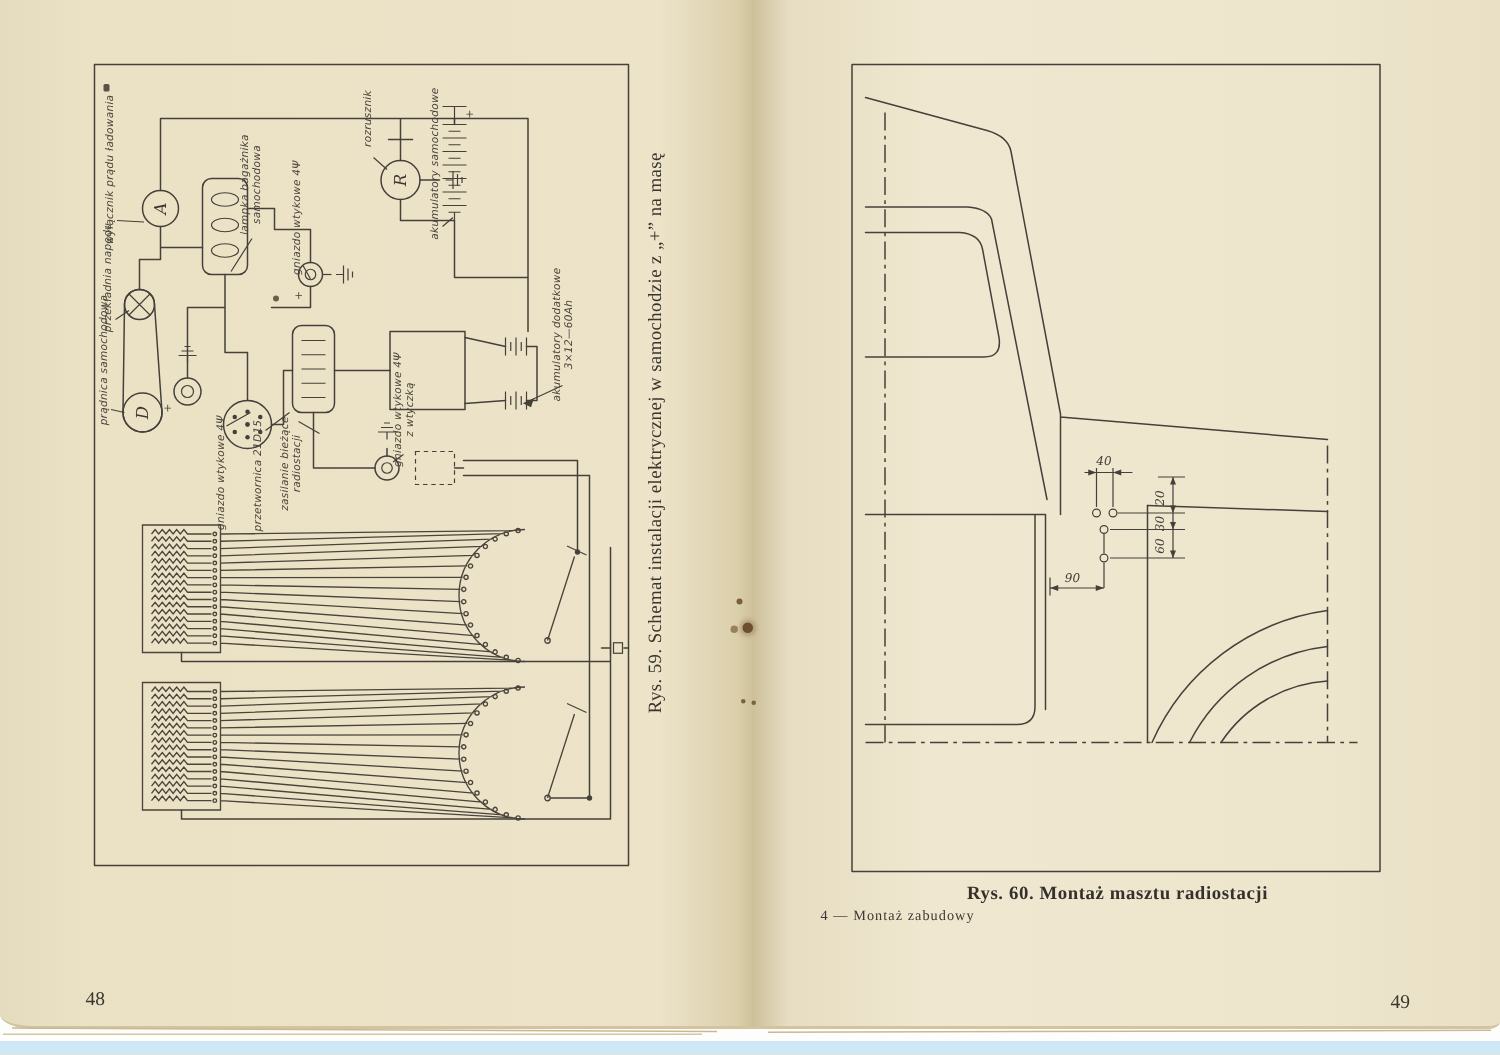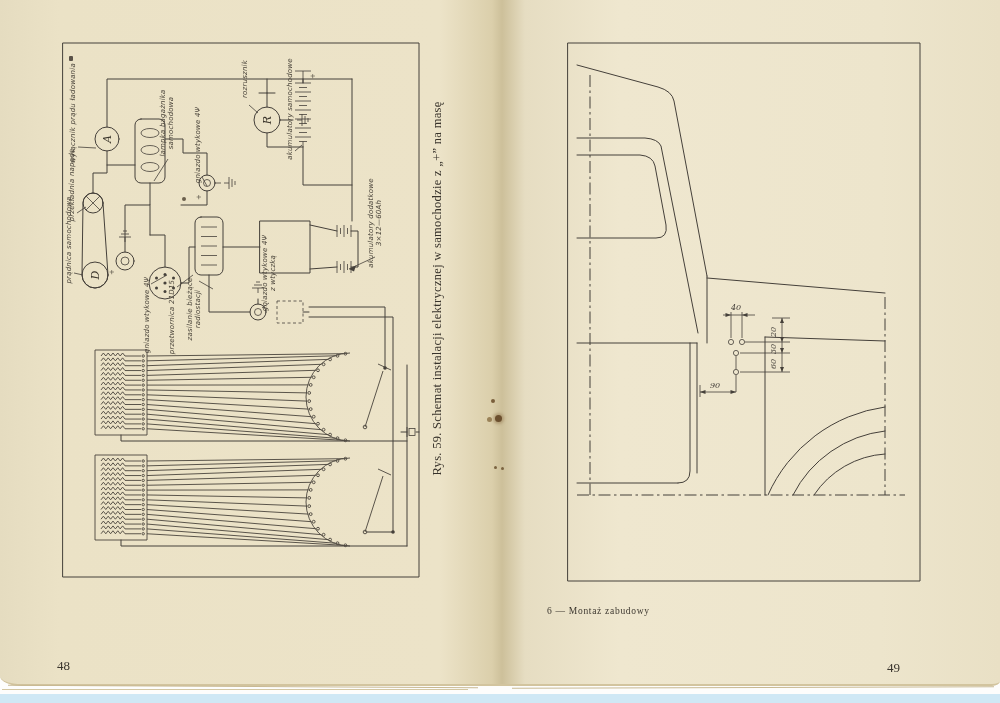--- a/index.html
+++ b/index.html
@@ -26,21 +26,21 @@
   }
   .caption-right{
     position:absolute;left:562px;top:588px;width:366px;text-align:center;
     font-size:12.5px;font-weight:600;letter-spacing:.4px;color:#35302a;
   }
   .footer-note{
     position:absolute;left:547px;top:606px;font-size:9.5px;letter-spacing:.7px;color:#3c372f;
   }
   .pagenum{position:absolute;font-size:13px;color:#3a352d;margin-top:48px;}
   .pn-left{left:57px;top:610px;}
-  .pn-right{left:887px;top:612px;}
+  .pn-right{left:927px;top:612px;}
   svg{position:absolute;}
   svg .ln{stroke:#45403a;stroke-width:1;fill:none;stroke-linecap:round;stroke-linejoin:round;}
   svg .thin{stroke:#45403a;stroke-width:.8;fill:none;}
   svg .dd{stroke:#45403a;stroke-width:1;fill:none;stroke-dasharray:12 3.5 2.5 3.5;}
   svg .hw{stroke:#4a443c;stroke-width:.9;fill:none;}
   svg .hand{font:italic 7px "DejaVu Sans",sans-serif;fill:#4b453b;letter-spacing:.2px;}
   svg .dev{font:italic 11px "DejaVu Serif",serif;fill:#3c362c;text-anchor:middle;}
   svg .dim{font:italic 8px "DejaVu Serif",serif;fill:#45403a;text-anchor:middle;}
   svg .plus{font:7px "DejaVu Sans",sans-serif;fill:#4b453b;text-anchor:middle;}
   svg .arrowfill{fill:#45403a;stroke:none;}
@@ -259,21 +259,22 @@
     </g>
 
     <g>
       <path class="thin" d="M140,350 V362 M140,357 H176"></path>
       <polygon class="arrowfill" points="140,357 145.5,355 145.5,359"></polygon>
       <polygon class="arrowfill" points="176,357 170.5,355 170.5,359"></polygon>
       <text class="dim" x="155" y="353">90</text>
     </g>
   </svg>
 
-  <div class="footer-note">6 — Montaż zabudowy</div>
+  <div class="caption-right">Rys. 60. Montaż masztu radiostacji</div>
+  <div class="footer-note">4 — Montaż zabudowy</div>
   <div class="pagenum pn-right">49</div>
 
   <div class="stain" style="left:69px;top:56px;width:4px;height:5px;background:#5a5248;border-radius:1px;"></div>
   <div class="stain" style="left:182px;top:197px;width:4px;height:4px;background:#6b5f4c;"></div>
   <div class="stain" style="left:491px;top:399px;width:4px;height:4px;background:#7a5f3c;"></div>
   <div class="stain" style="left:495px;top:415px;width:7px;height:7px;background:#6b4f2e;box-shadow:0 0 3px 2px rgba(140,110,70,.45);"></div>
   <div class="stain" style="left:487px;top:417px;width:5px;height:5px;background:#9a8258;"></div>
   <div class="stain" style="left:494px;top:466px;width:3px;height:3px;background:#7a6340;"></div>
   <div class="stain" style="left:501px;top:467px;width:3px;height:3px;background:#7a6340;"></div>
 </div>

